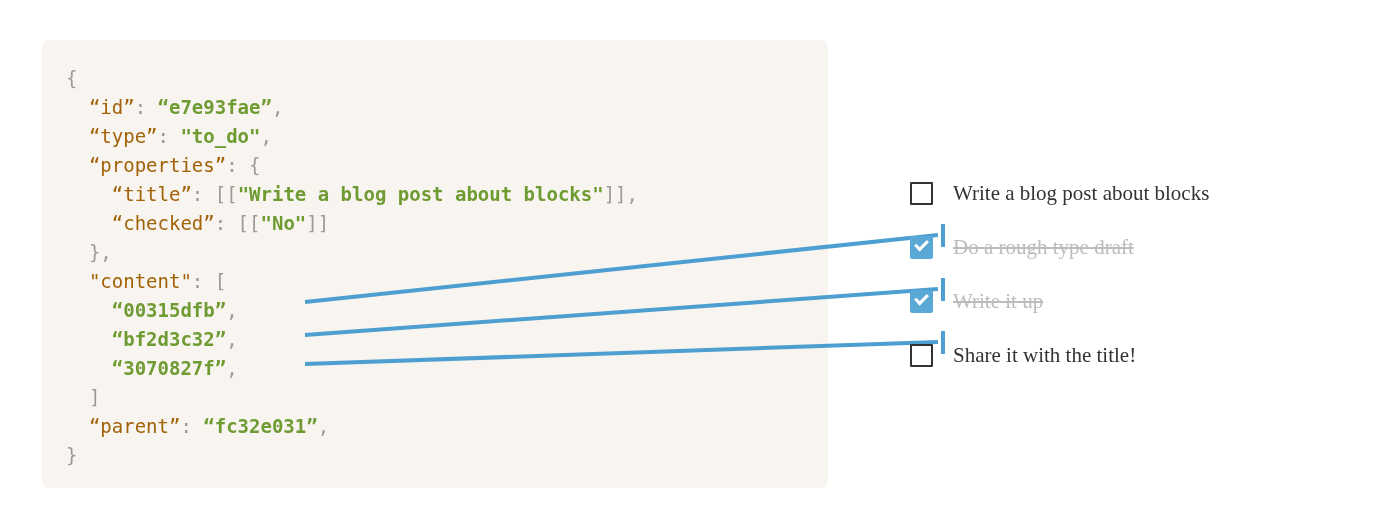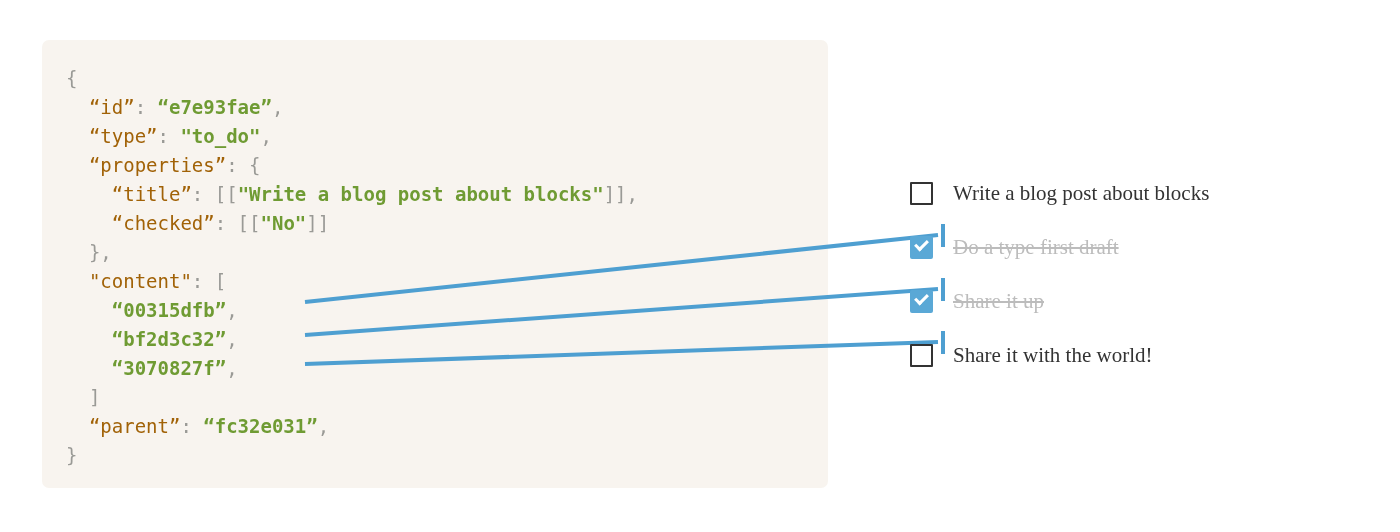--- a/index.html
+++ b/index.html
@@ -131,27 +131,27 @@
 
   <div class="checklist" id="checklist">
       <div class="check-row">
         <div class="box unchecked"></div>
         <span class="row-label">Write a blog post about blocks</span>
       </div>
       <div class="check-row">
         <div class="box checked">
           <span class="tick"></span>
         </div>
-        <span class="row-label done">Do a type first draft</span>
+        <span class="row-label done">Do a rough type draft</span>
       </div>
       <div class="check-row">
         <div class="box checked">
           <span class="tick"></span>
         </div>
-        <span class="row-label done">Share it up</span>
+        <span class="row-label done">Write it up</span>
       </div>
       <div class="check-row">
         <div class="box unchecked"></div>
-        <span class="row-label">Share it with the world!</span>
+        <span class="row-label">Share it with the title!</span>
       </div>
     </div>
 
 </div>
 
 </body></html>

